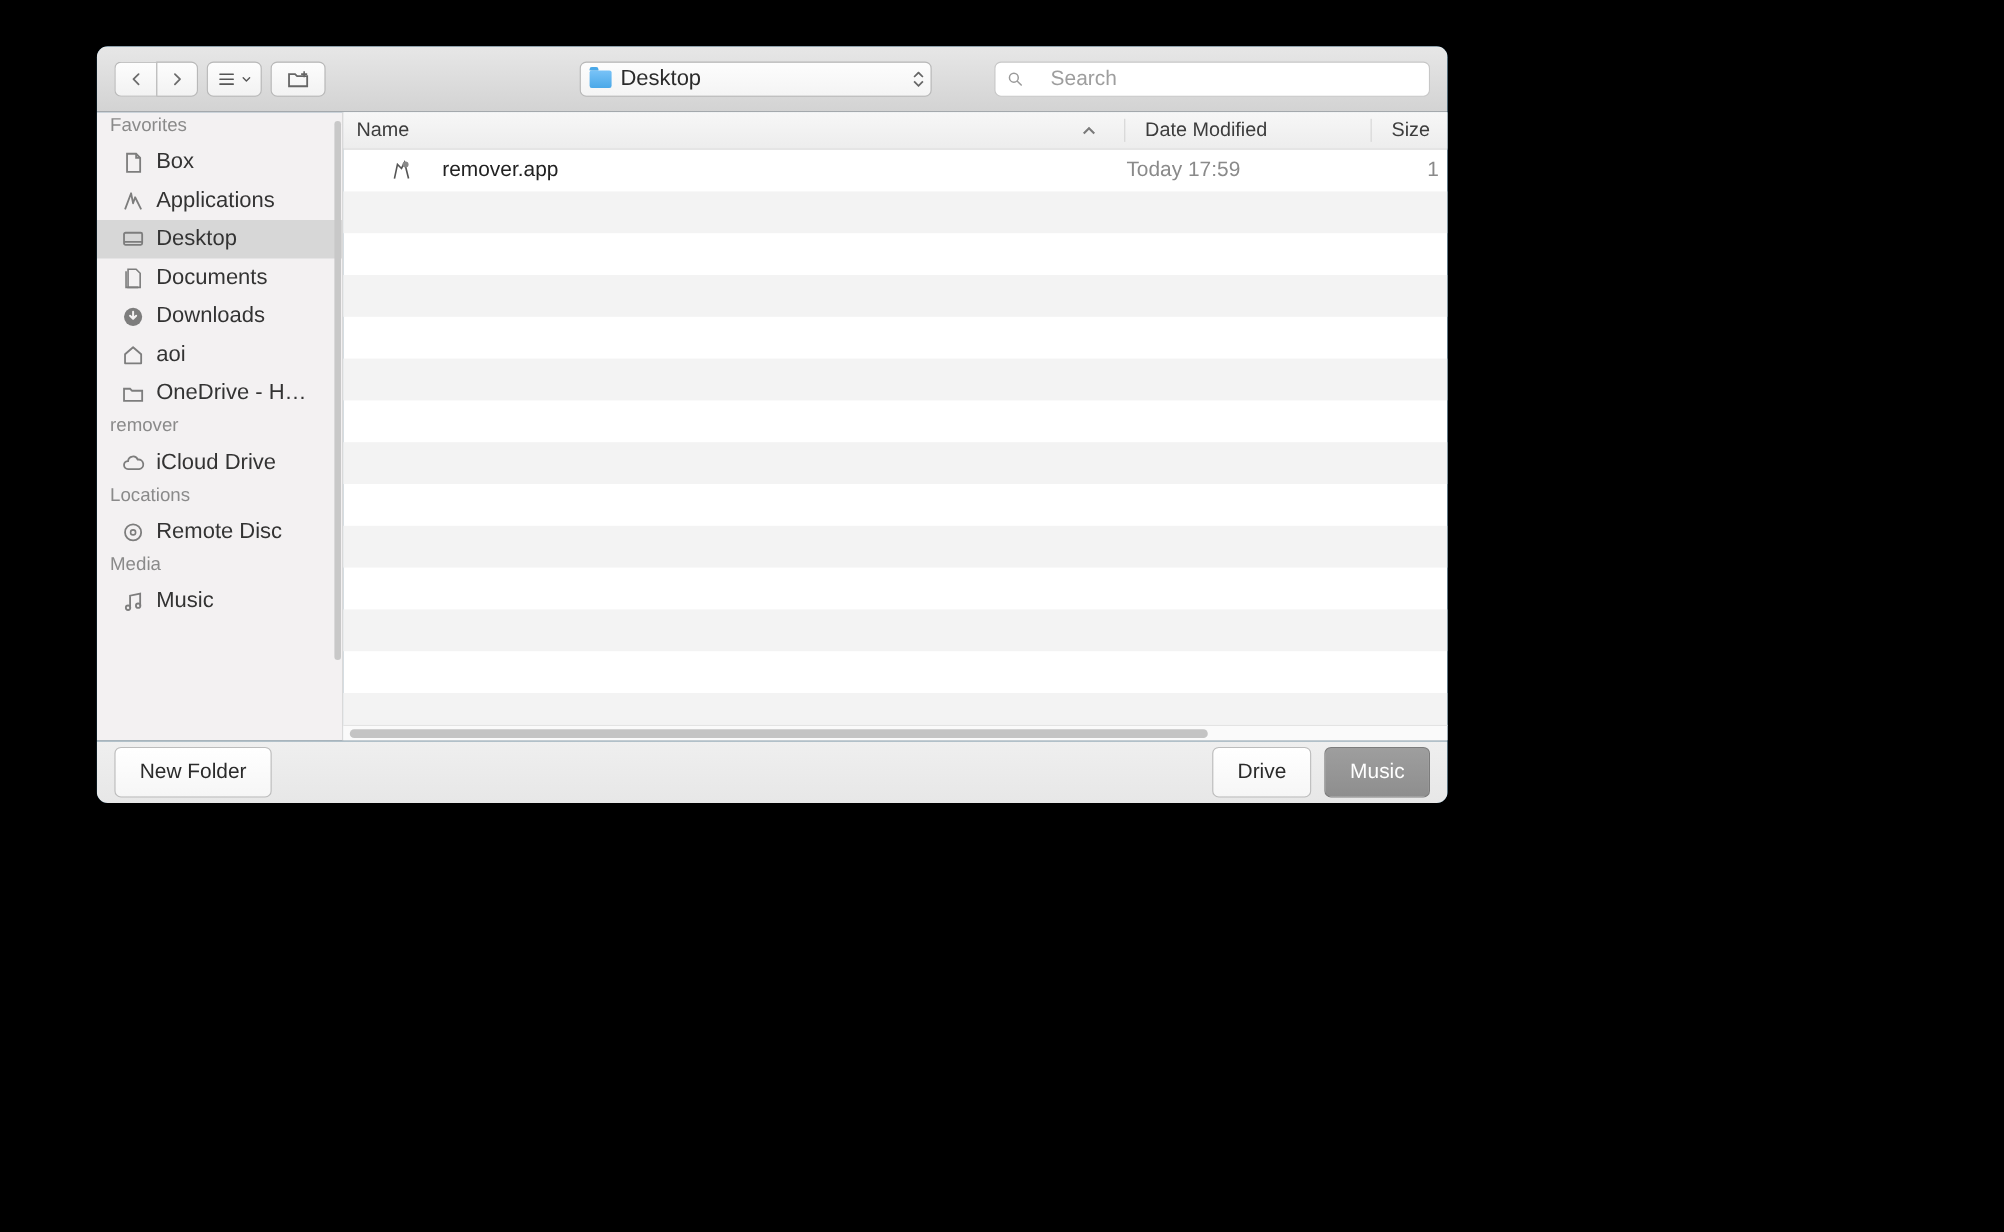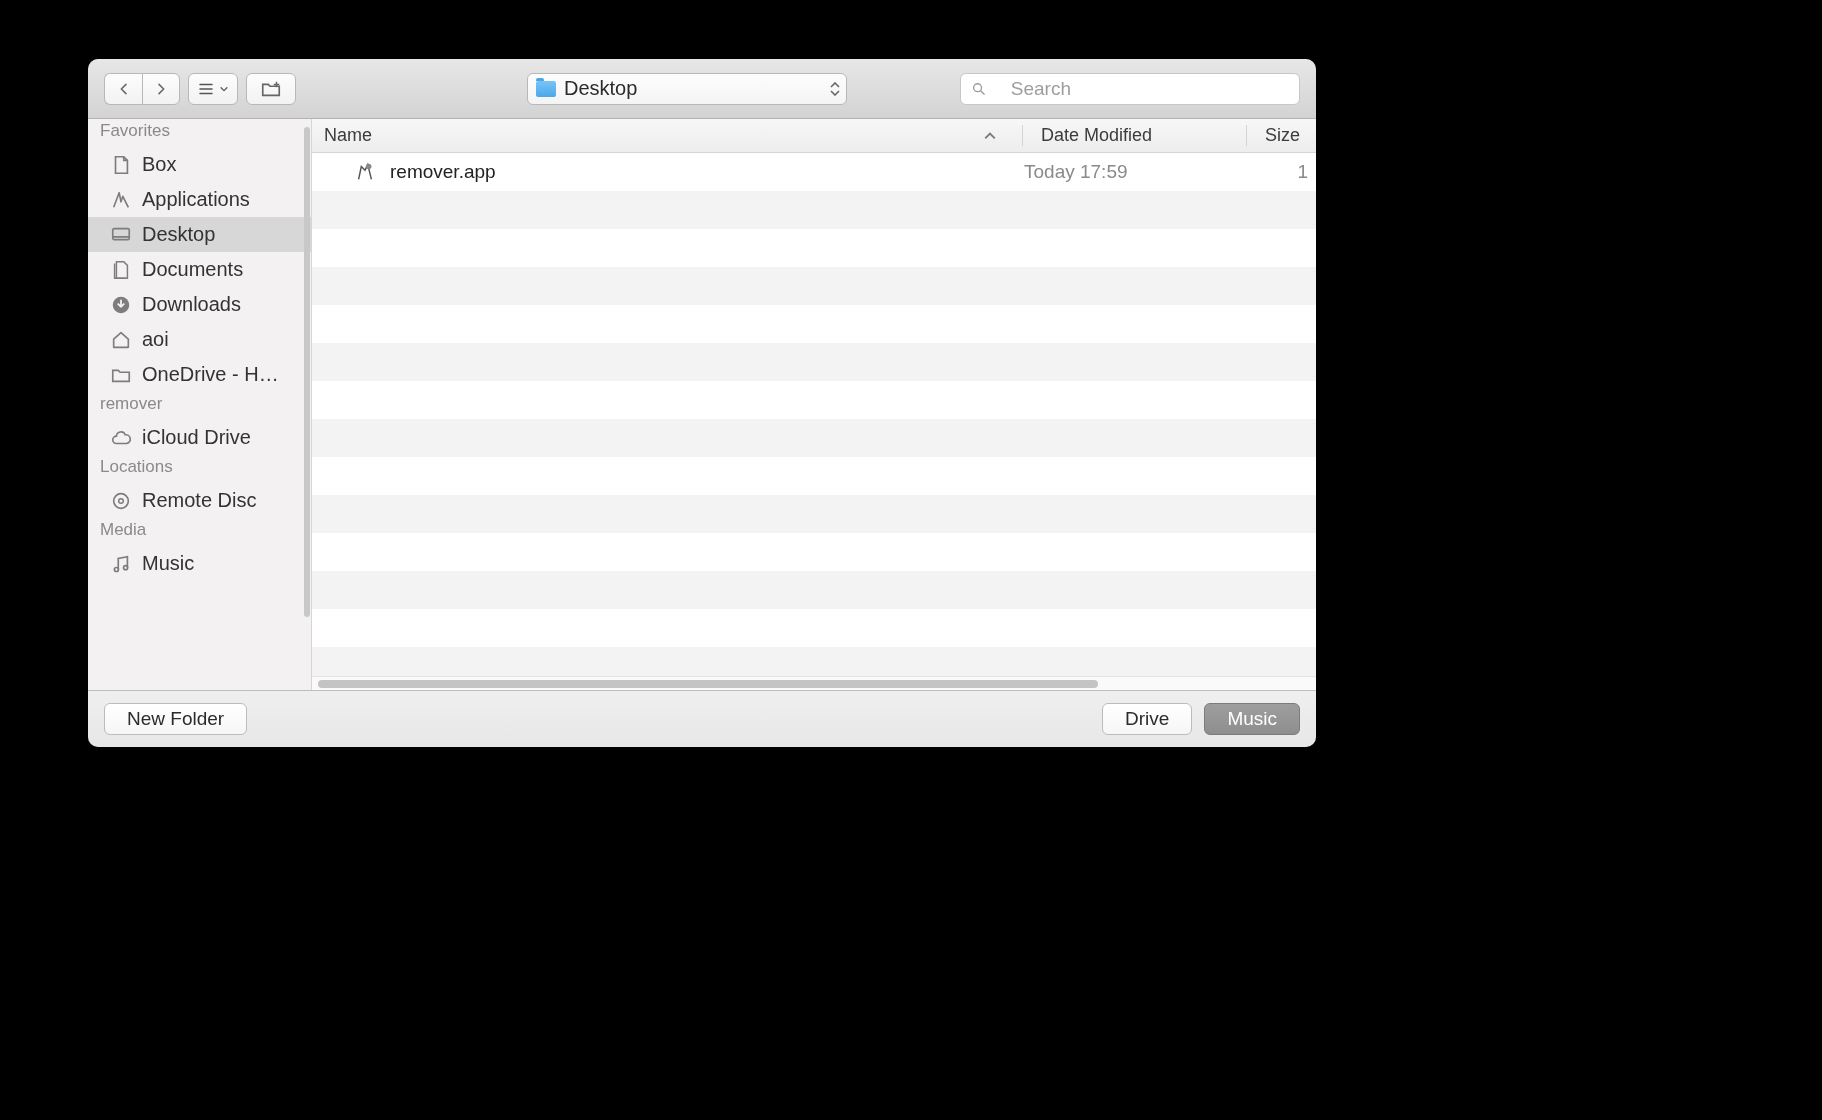--- a/index.html
+++ b/index.html
@@ -8,21 +8,21 @@
     width: 1822px;
     height: 1120px;
     font-family: -apple-system, "Helvetica Neue", Helvetica, Arial, sans-serif;
     display: flex;
     align-items: flex-start;
     justify-content: center;
   }
   .dialog {
     position: absolute;
     left: 88px;
-    top: 59px;
+    top: 42px;
     width: 1228px;
     height: 688px;
     background: #0c4a6e;
     border-radius: 10px;
     box-shadow: 0 20px 60px rgba(0,0,0,0.5);
     overflow: hidden;
     display: flex;
     flex-direction: column;
   }
   
@@ -74,21 +74,21 @@
     content:""; position:absolute; top:-3px; left:0; width:8px; height:3px;
     background:#4aa8e8; border-radius:2px 2px 0 0;
   }
   .path-label { font-size: 20px; color:#2b2b2b; }
   .path-arrows {
     position:absolute; right:6px; top:50%; transform:translateY(-50%);
     display:flex; flex-direction:column; gap:2px; color:#666;
   }
   .search-field {
     margin-left: auto;
-    width: 340px;
+    width: 396px;
     height: 32px;
     background: #fff;
     border: 1px solid #c7c7c7;
     border-radius: 6px;
     display: flex;
     align-items: center;
     padding: 0 10px;
     gap: 24px;
     color:#9a9a9a;
   }
@@ -139,21 +139,21 @@
   .col-name { flex:0 0 694px; padding-left:12px; display:flex; align-items:center; position:relative;}
   .col-name .sort-caret { position:absolute; right:10px; color:#7a7a7a; font-size:12px;}
   .col-date { flex:0 0 208px; padding-left:18px; border-left:1px solid #d4d4d4;}
   .col-size { flex:1; padding-right:16px; text-align:right; border-left:1px solid #d4d4d4;}
   .file-rows { flex:1; overflow:hidden; position:relative;}
   .file-row {
     height:38px; display:flex; align-items:center;
     font-size:19px;
   }
   .file-row:nth-child(even){ background:#f3f3f3; }
-  .file-row .c-name { flex:0 0 694px; padding-left:42px; display:flex; align-items:center; gap:14px; color:#222;}
+  .file-row .c-name { flex:0 0 694px; padding-left:42px; display:flex; align-items:center; gap:26px; color:#222;}
   .file-row .c-date { flex:0 0 208px; padding-left:18px; color:#8a8a8a;}
   .file-row .c-size { flex:1; padding-right:8px; text-align:right; color:#8a8a8a; overflow:hidden;}
   .app-icon {
     width:22px; height:22px;
     display:flex; align-items:center; justify-content:center;
   }
   .hscroll {
     height:14px; background:#fafafa; border-top:1px solid #e3e3e3;
     position:relative;
   }
@@ -161,21 +161,21 @@
     position:absolute; left:6px; top:3px; height:8px; width:780px;
     background:#c4c4c4; border-radius:4px;
   }
   
   .footer {
     height:56px;
     background:linear-gradient(#efefef,#e7e7e7);
     display:flex; align-items:center; padding:0 16px;
   }
   .footer .btn {
-    height:32px;
+    height:46px;
     padding: 0 22px;
     background:linear-gradient(#ffffff,#f6f6f6);
     border:1px solid #bcbcbc;
     border-radius:6px;
     font-size:19px; color:#2b2b2b;
     display:flex; align-items:center; justify-content:center;
   }
   .footer .right { margin-left:auto; display:flex; gap:12px;}
   .btn.primary {
     background:linear-gradient(#9e9e9e,#8e8e8e);

